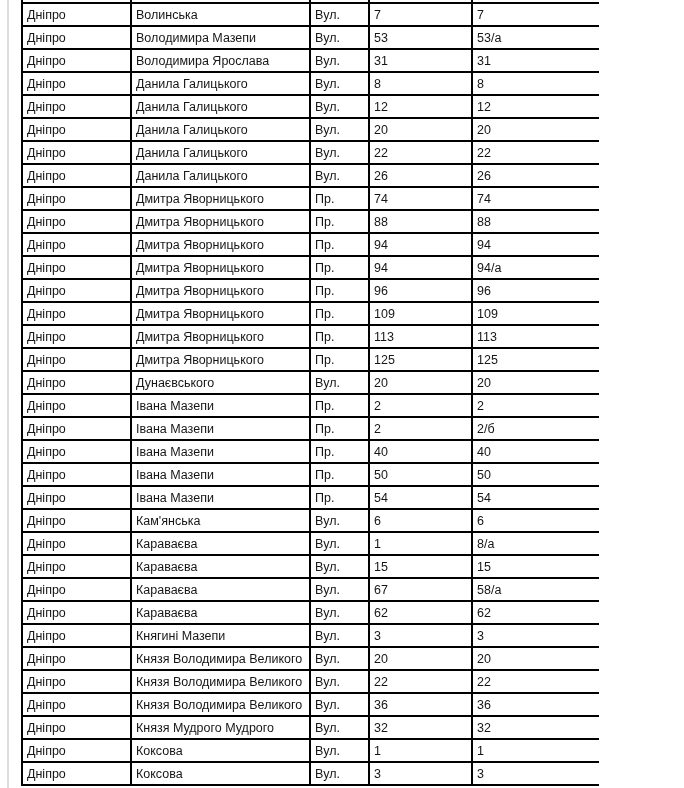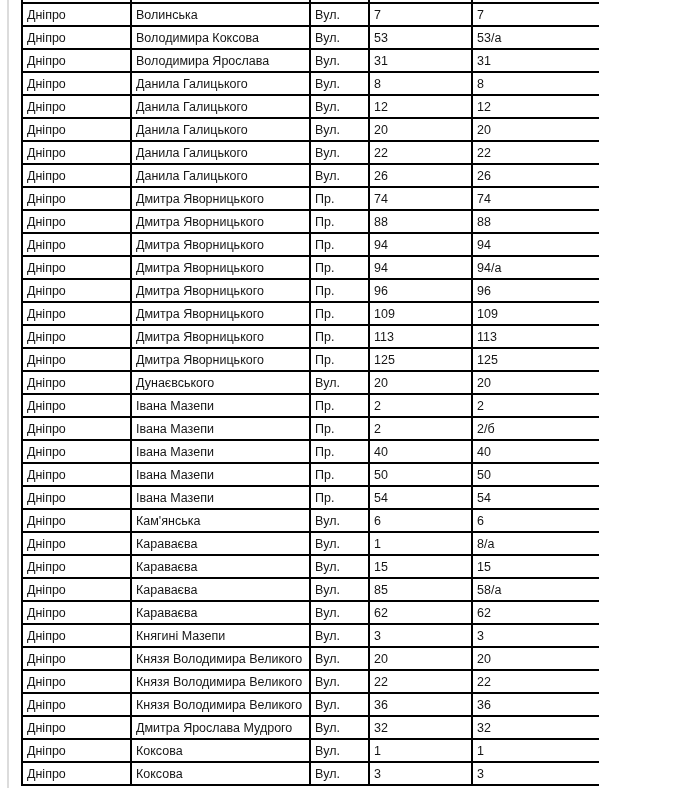--- a/index.html
+++ b/index.html
@@ -92,21 +92,21 @@
       <tr>
       <td>Дніпро</td>
       <td>Волинська</td>
       <td>Вул.</td>
       <td>7</td>
       <td>7</td>
       <td></td>
     </tr>
           <tr>
       <td>Дніпро</td>
-      <td>Володимира Коксова</td>
+      <td>Володимира Мазепи</td>
       <td>Вул.</td>
       <td>53</td>
       <td>53/а</td>
       <td></td>
     </tr>
           <tr>
       <td>Дніпро</td>
       <td>Володимира Ярослава</td>
       <td>Вул.</td>
       <td>31</td>
@@ -286,21 +286,21 @@
       <td>Караваєва</td>
       <td>Вул.</td>
       <td>15</td>
       <td>15</td>
       <td></td>
     </tr>
           <tr>
       <td>Дніпро</td>
       <td>Караваєва</td>
       <td>Вул.</td>
-      <td>85</td>
+      <td>67</td>
       <td>58/а</td>
       <td></td>
     </tr>
           <tr>
       <td>Дніпро</td>
       <td>Караваєва</td>
       <td>Вул.</td>
       <td>62</td>
       <td>62</td>
       <td></td>
@@ -332,21 +332,21 @@
           <tr>
       <td>Дніпро</td>
       <td>Князя Володимира Великого</td>
       <td>Вул.</td>
       <td>36</td>
       <td>36</td>
       <td></td>
     </tr>
           <tr>
       <td>Дніпро</td>
-      <td>Дмитра Ярослава Мудрого</td>
+      <td>Князя Мудрого Мудрого</td>
       <td>Вул.</td>
       <td>32</td>
       <td>32</td>
       <td></td>
     </tr>
           <tr>
       <td>Дніпро</td>
       <td>Коксова</td>
       <td>Вул.</td>
       <td>1</td>

